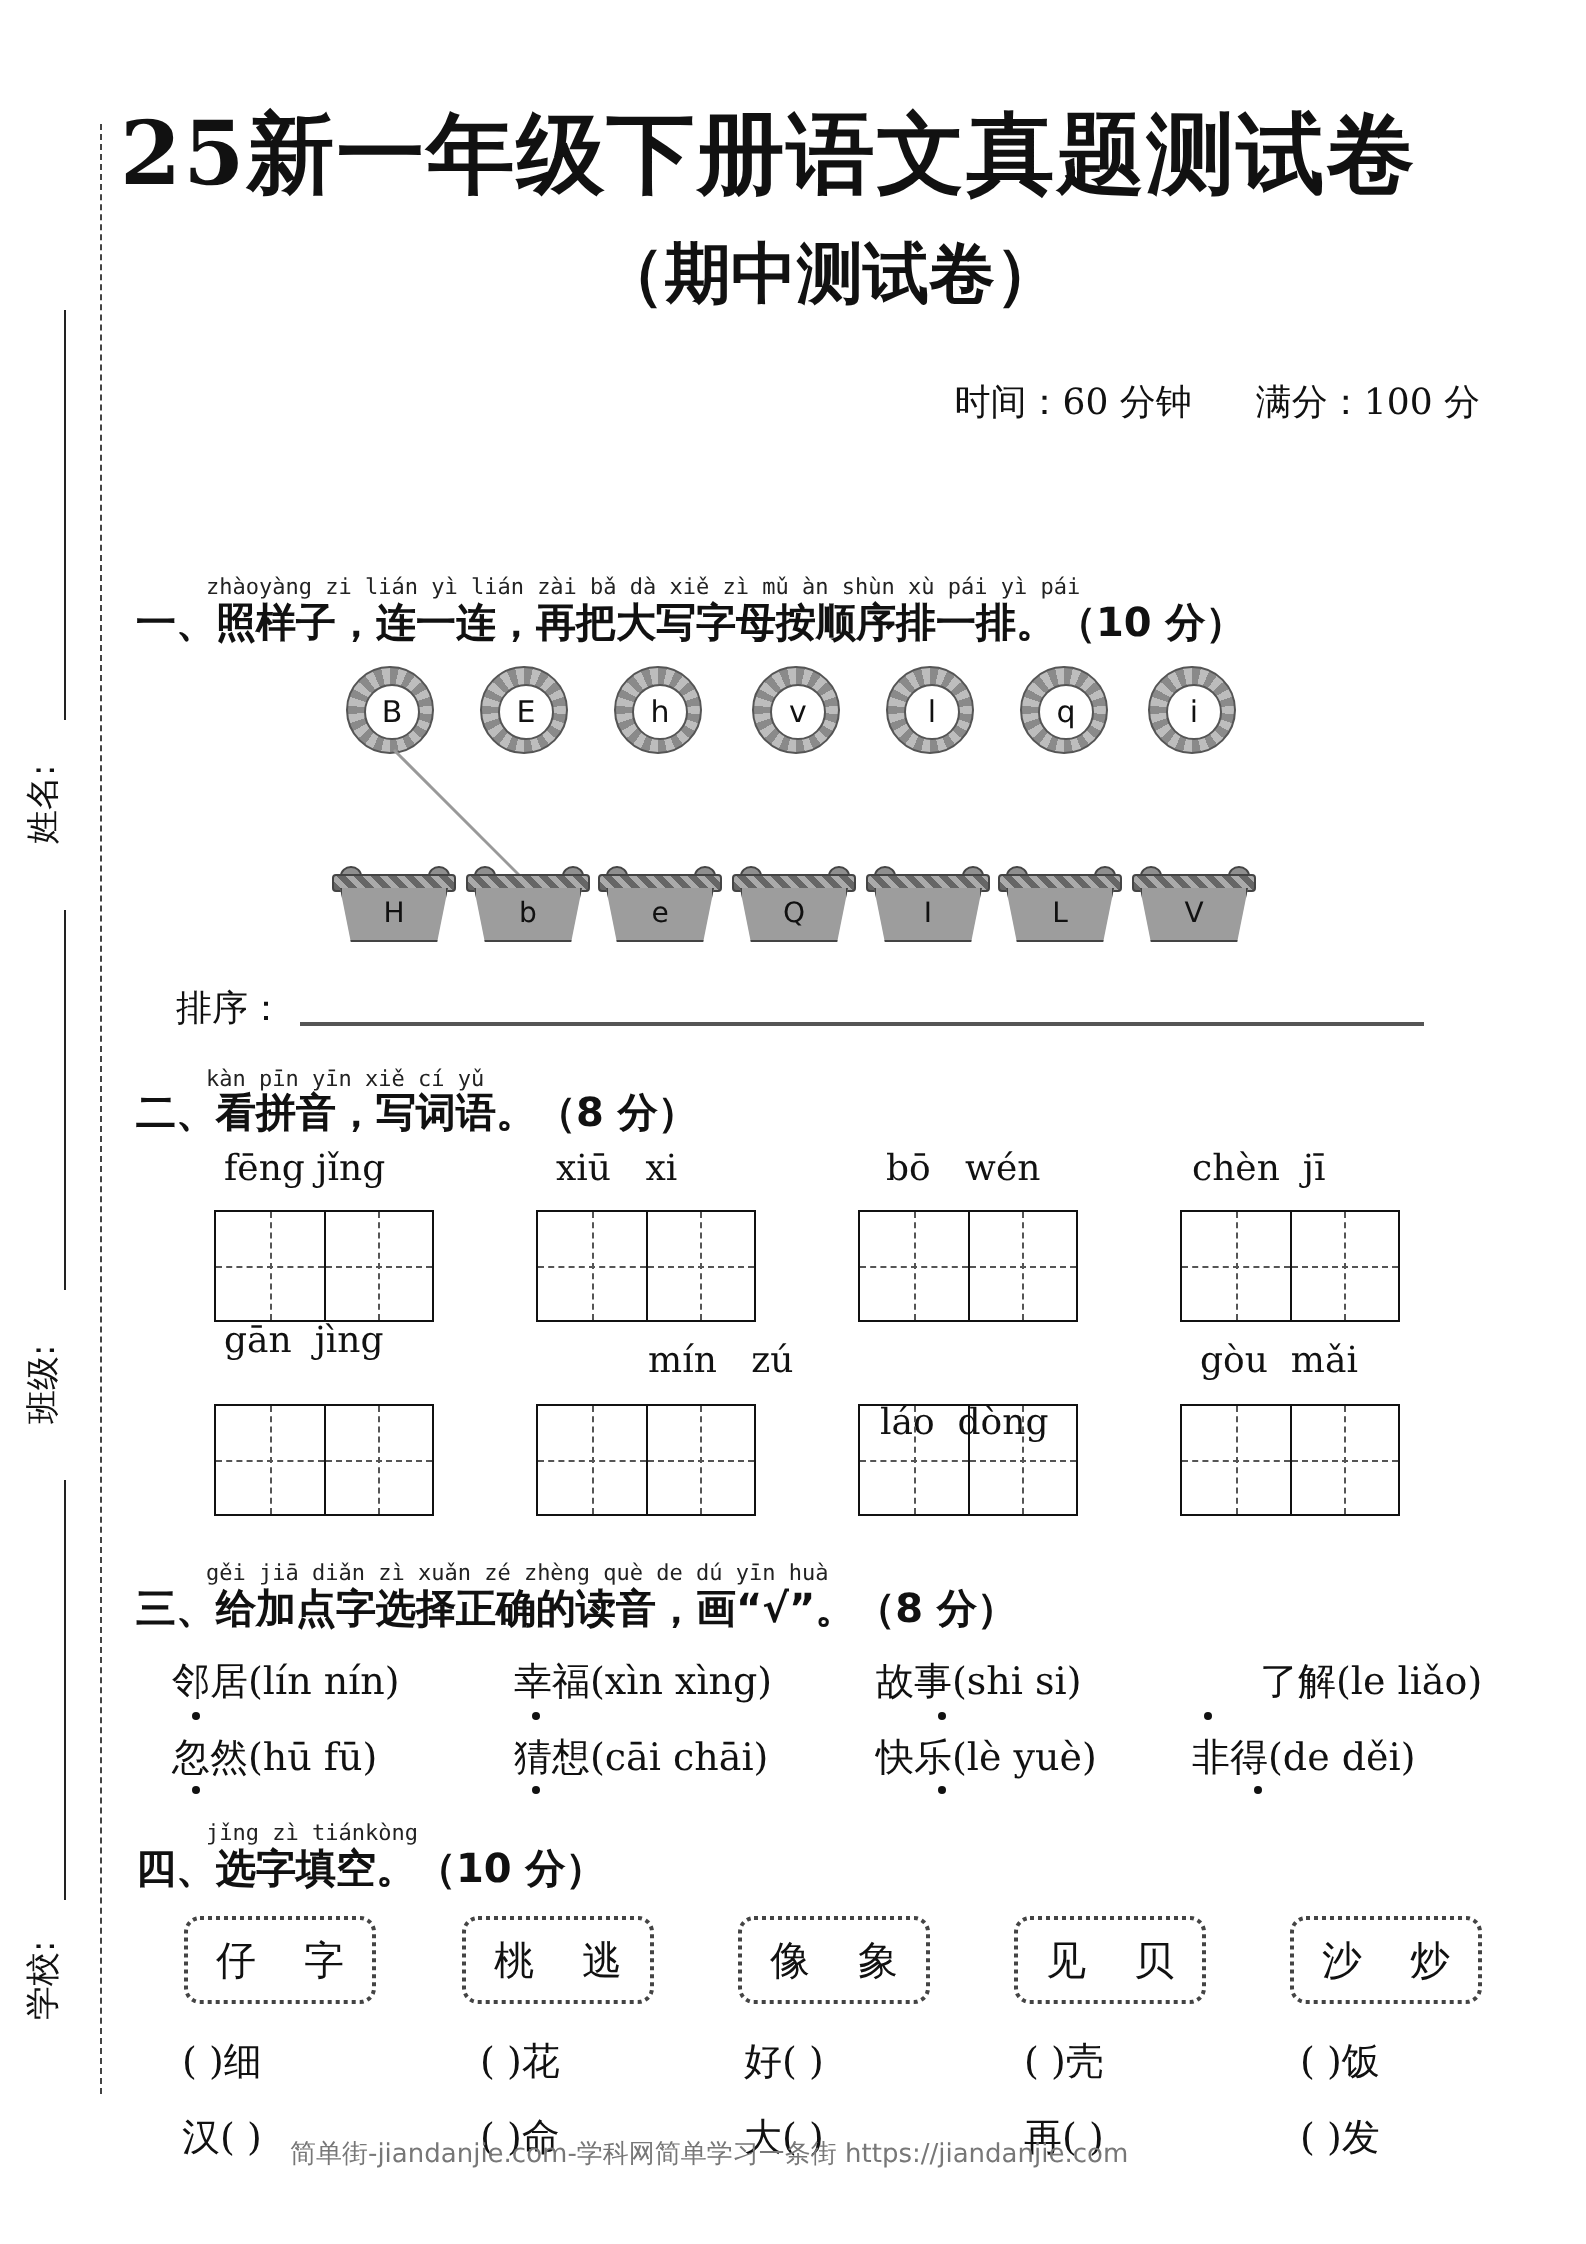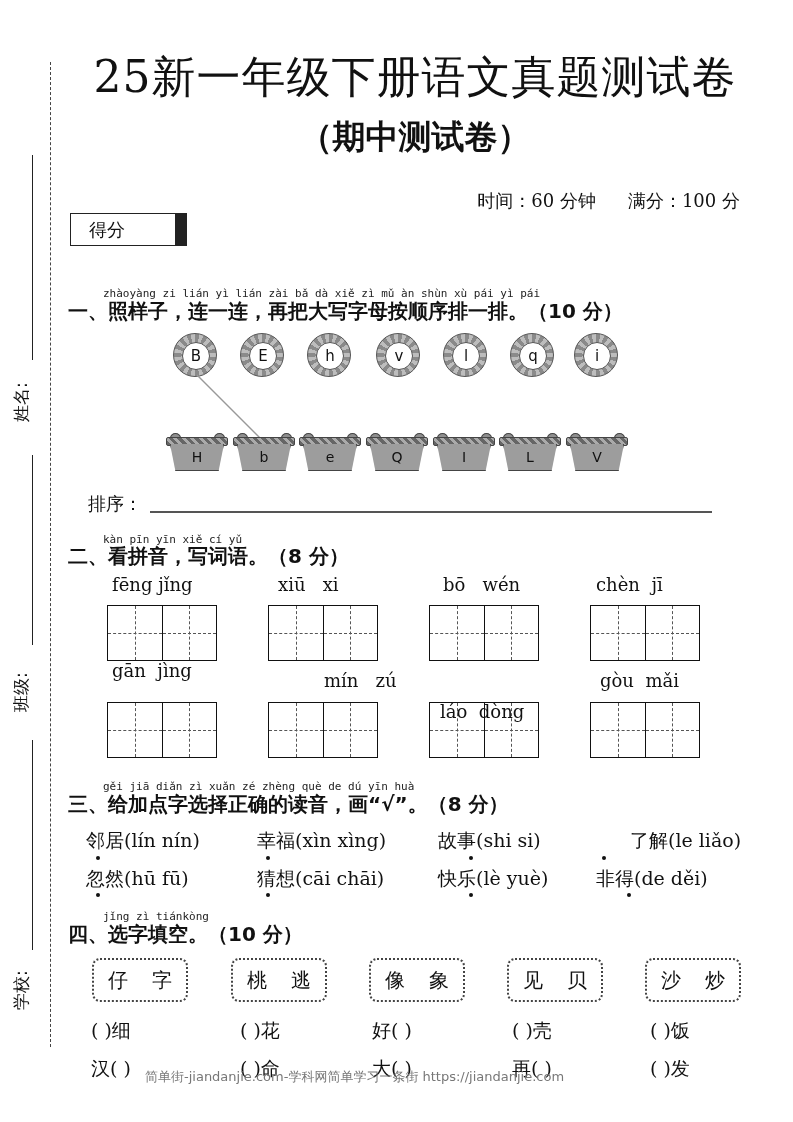--- a/index.html
+++ b/index.html
@@ -8,22 +8,22 @@
   .abs { position: absolute; }
 
   
   .binding-line { position: absolute; left: 50px; top: 62px; height: 985px; width: 0;
                   border-left: 1.5px dashed #444; }
   .side-label { position: absolute; left: 10px; font-size: 17px; transform: rotate(-90deg);
                 transform-origin: left top; white-space: nowrap; font-family: "DejaVu Sans", sans-serif; }
   .side-underline { position: absolute; left: 32px; width: 0; border-left: 1.5px solid #222; }
 
   
-  .title { position: absolute; left: 60px; top: 48px; width: 710px; text-align: center;
-           font-size: 44px; font-weight: normal; letter-spacing: 1px;
+  .title { position: absolute; left: 60px; top: 48px; width: 710px; text-align: left;
+           font-size: 44px; font-weight: bold; letter-spacing: 1px;
            font-family: "DejaVu Serif", serif; }
   .subtitle { position: absolute; left: 60px; top: 115px; width: 710px; text-align: center;
               font-size: 33px; font-weight: bold; font-family: "DejaVu Sans", sans-serif; }
 
   .meta { position: absolute; top: 189px; left: 420px; width: 320px; font-size: 18px;
           display: flex; gap: 32px; justify-content: flex-end; }
 
   
   table.score { position: absolute; left: 70px; top: 213px; border-collapse: collapse;
                 font-size: 18px; }
@@ -95,34 +95,20 @@
 
 <div class="title">25新一年级下册语文真题测试卷</div>
 <div class="subtitle">（期中测试卷）</div>
 <div class="meta">
   <span>时间：60 分钟</span>
   <span>满分：100 分</span>
 </div>
 
 <table class="score">
   <tbody>
-  <tr>
-    <td class="hdr">得分</td>
-    <td></td>
-    <td></td>
-    <td></td>
-    <td></td>
-    <td></td>
-    <td></td>
-    <td></td>
-    <td></td>
-    <td></td>
-    <td></td>
-    <td></td>
-  </tr>
 </tbody>
   </table>
 
 <div class="pinyin-hint" style="left:103px;top:287px;">zhàoyàng zi   lián yì lián   zài bǎ  dà  xiě  zì  mǔ  àn shùn xù pái  yì  pái</div>
 <div class="section-head" style="top:298px;">一、照样子，连一连，再把大写字母按顺序排一排。（10 分）</div>
 
 <div class="flower" style="left:173px;top:333px;">
     <div class="petals"></div>
     <div class="center">B</div>
   </div>

